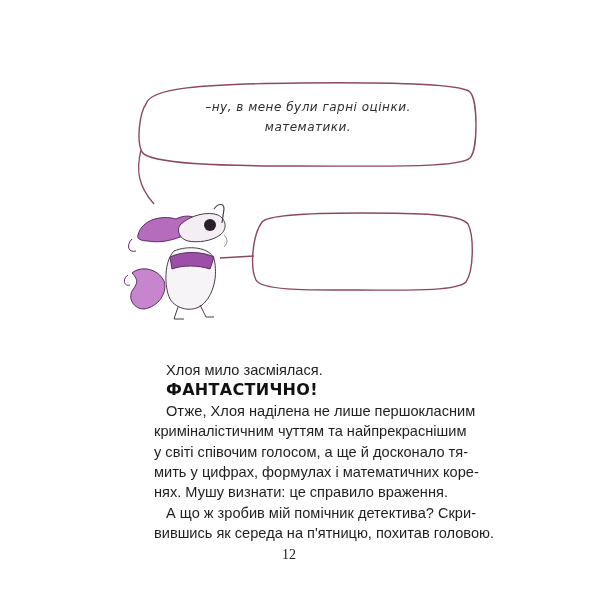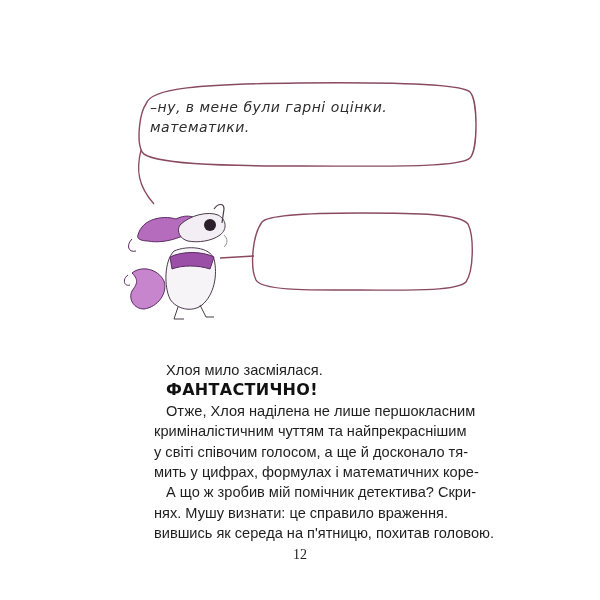--- a/index.html
+++ b/index.html
@@ -5,23 +5,23 @@
     html, body { margin: 0; padding: 0; background: #ffffff; }
     body { width: 600px; height: 600px; position: relative; overflow: hidden; }
     .page { position: absolute; left: 0; top: 0; width: 600px; height: 600px; background: #ffffff; }
 
     .bubble-svg { position: absolute; left: 0; top: 0; width: 600px; height: 600px; pointer-events: none; }
 
     .bubble-text {
       position: absolute;
       font-family: "DejaVu Sans", sans-serif;
       color: #2e2e2e;
-      font-size: 14px;
+      font-size: 12px;
       line-height: 20px;
-      text-align: left;
+      text-align: center;
       letter-spacing: 0.5px;
       font-style: italic;
     }
     .bubble-text span { display: block; }
     #bubble1-text { left: 150px; top: 97px; width: 316px; }
     #bubble2-text { left: 256px; top: 232px; width: 210px; }
 
     .character { position: absolute; left: 118px; top: 195px; width: 135px; height: 130px; }
 
     .body-text {
@@ -41,21 +41,20 @@
       font-weight: bold;
       font-size: 16px;
       letter-spacing: 0.3px;
       color: #111;
     }
     .page-number {
       position: absolute;
       left: 282px;
       top: 547px;
       width: 36px;
-      text-align: center;
       font-family: "Liberation Serif", serif;
       font-size: 14px;
       color: #222;
     }
   </style>
 </head>
 <body>
 
 <div class="page">
 
@@ -100,19 +99,19 @@
     <path d="M106 40 C 110 44, 110 48, 106 52" fill="none" stroke="#777" stroke-width="0.8"></path>
   </svg>
 
   <div class="body-text">
     <span class="line indent">Хлоя мило засміялася.</span>
     <span class="line indent exclaim">ФАНТАСТИЧНО!</span>
     <span class="line indent">Отже, Хлоя наділена не лише першокласним</span>
     <span class="line">криміналістичним чуттям та найпрекраснішим</span>
     <span class="line">у світі співочим голосом, а ще й досконало тя-</span>
     <span class="line">мить у цифрах, формулах і математичних коре-</span>
+    <span class="line">нях. Мушу визнати: це справило враження.</span>
     <span class="line indent">А що ж зробив мій помічник детектива? Скри-</span>
-    <span class="line">нях. Мушу визнати: це справило враження.</span>
     <span class="line">вившись як середа на п'ятницю, похитав головою.</span>
   </div>
 
   <div class="page-number">12</div>
 </div>
 
 </body></html>

